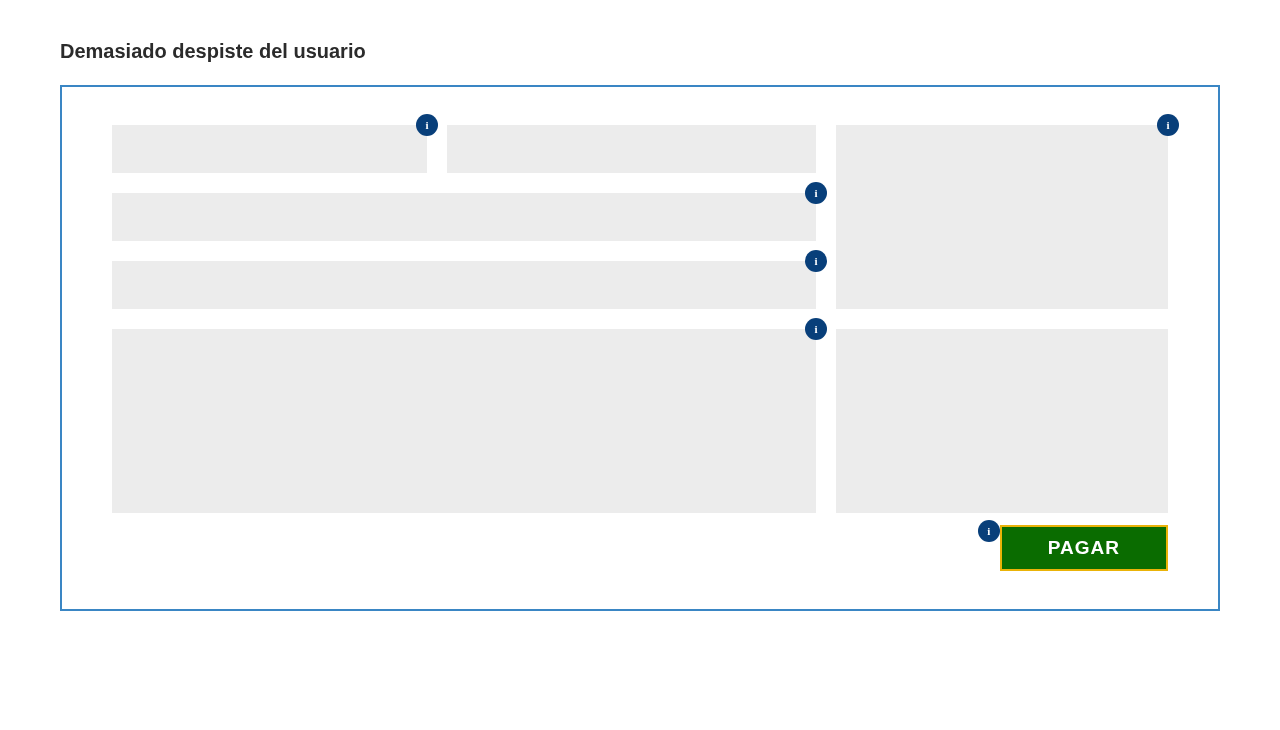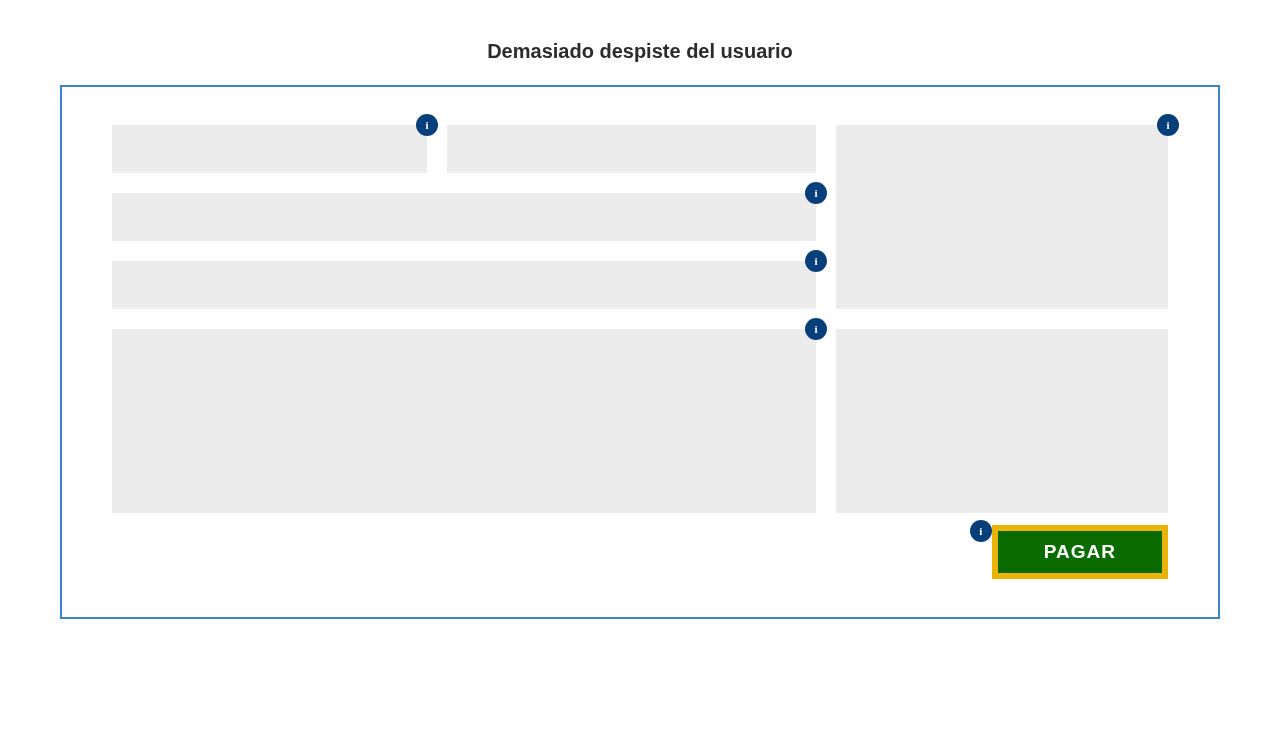--- a/index.html
+++ b/index.html
@@ -4,21 +4,20 @@
   <style>
     * { box-sizing: border-box; margin: 0; padding: 0; }
     body {
       font-family: -apple-system, BlinkMacSystemFont, "Segoe UI", Helvetica, Arial, sans-serif;
       background: #fff;
       width: 1280px;
       height: 730px;
       padding: 40px 60px;
     }
     .title {
-      text-align: center;
       font-size: 20px;
       font-weight: 700;
       color: #2b2b2b;
       margin-bottom: 22px;
     }
     .frame {
       border: 2px solid #3a86c4;
       padding: 38px 50px 38px 50px;
       position: relative;
     }
@@ -70,21 +69,21 @@
     .pay-row {
       display: flex;
       justify-content: flex-end;
       position: relative;
       margin-top: -8px;
     }
     .pay-wrap { position: relative; }
     .pay-btn {
       background: #0a6c00;
       color: #fff;
-      border: 6px solid #eab308;
+      border: 2px solid #eab308;
       font-size: 19px;
       font-weight: 600;
       letter-spacing: 1px;
       padding: 10px 46px;
       cursor: pointer;
     }
     .pay-wrap .info { top: -5px; left: -22px; right: auto; }
   </style>
 </head>
 <body>

